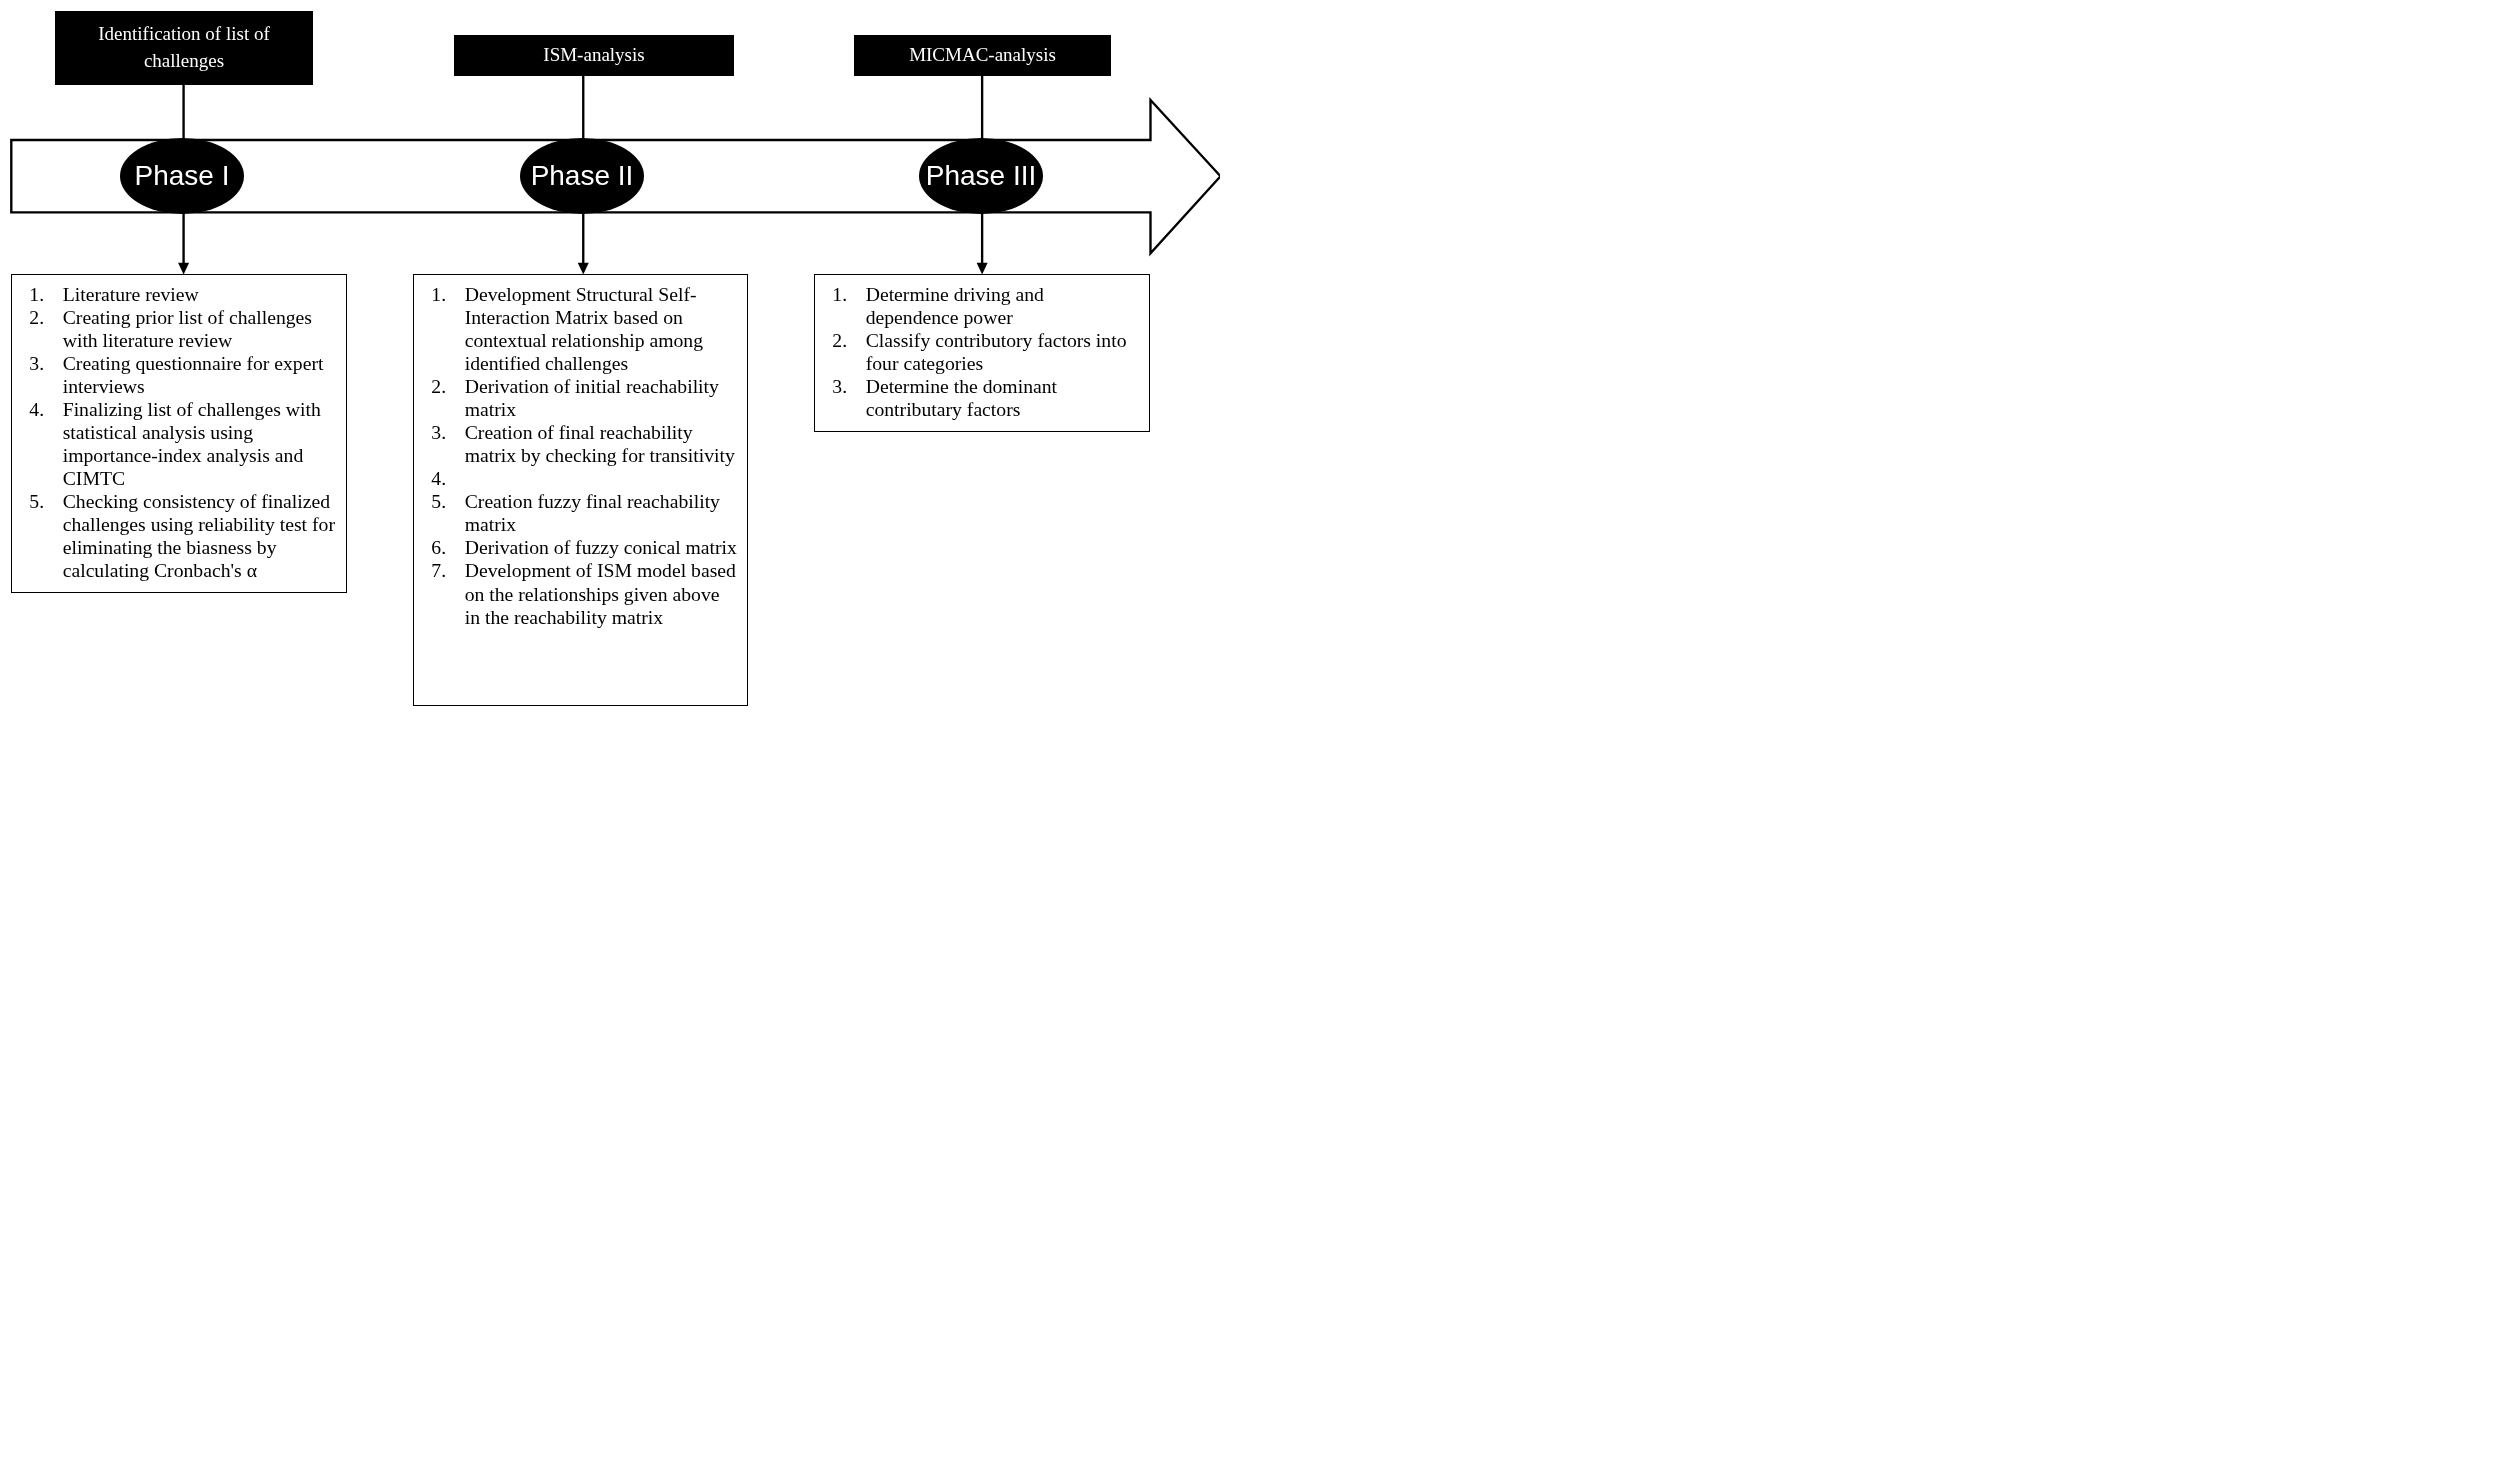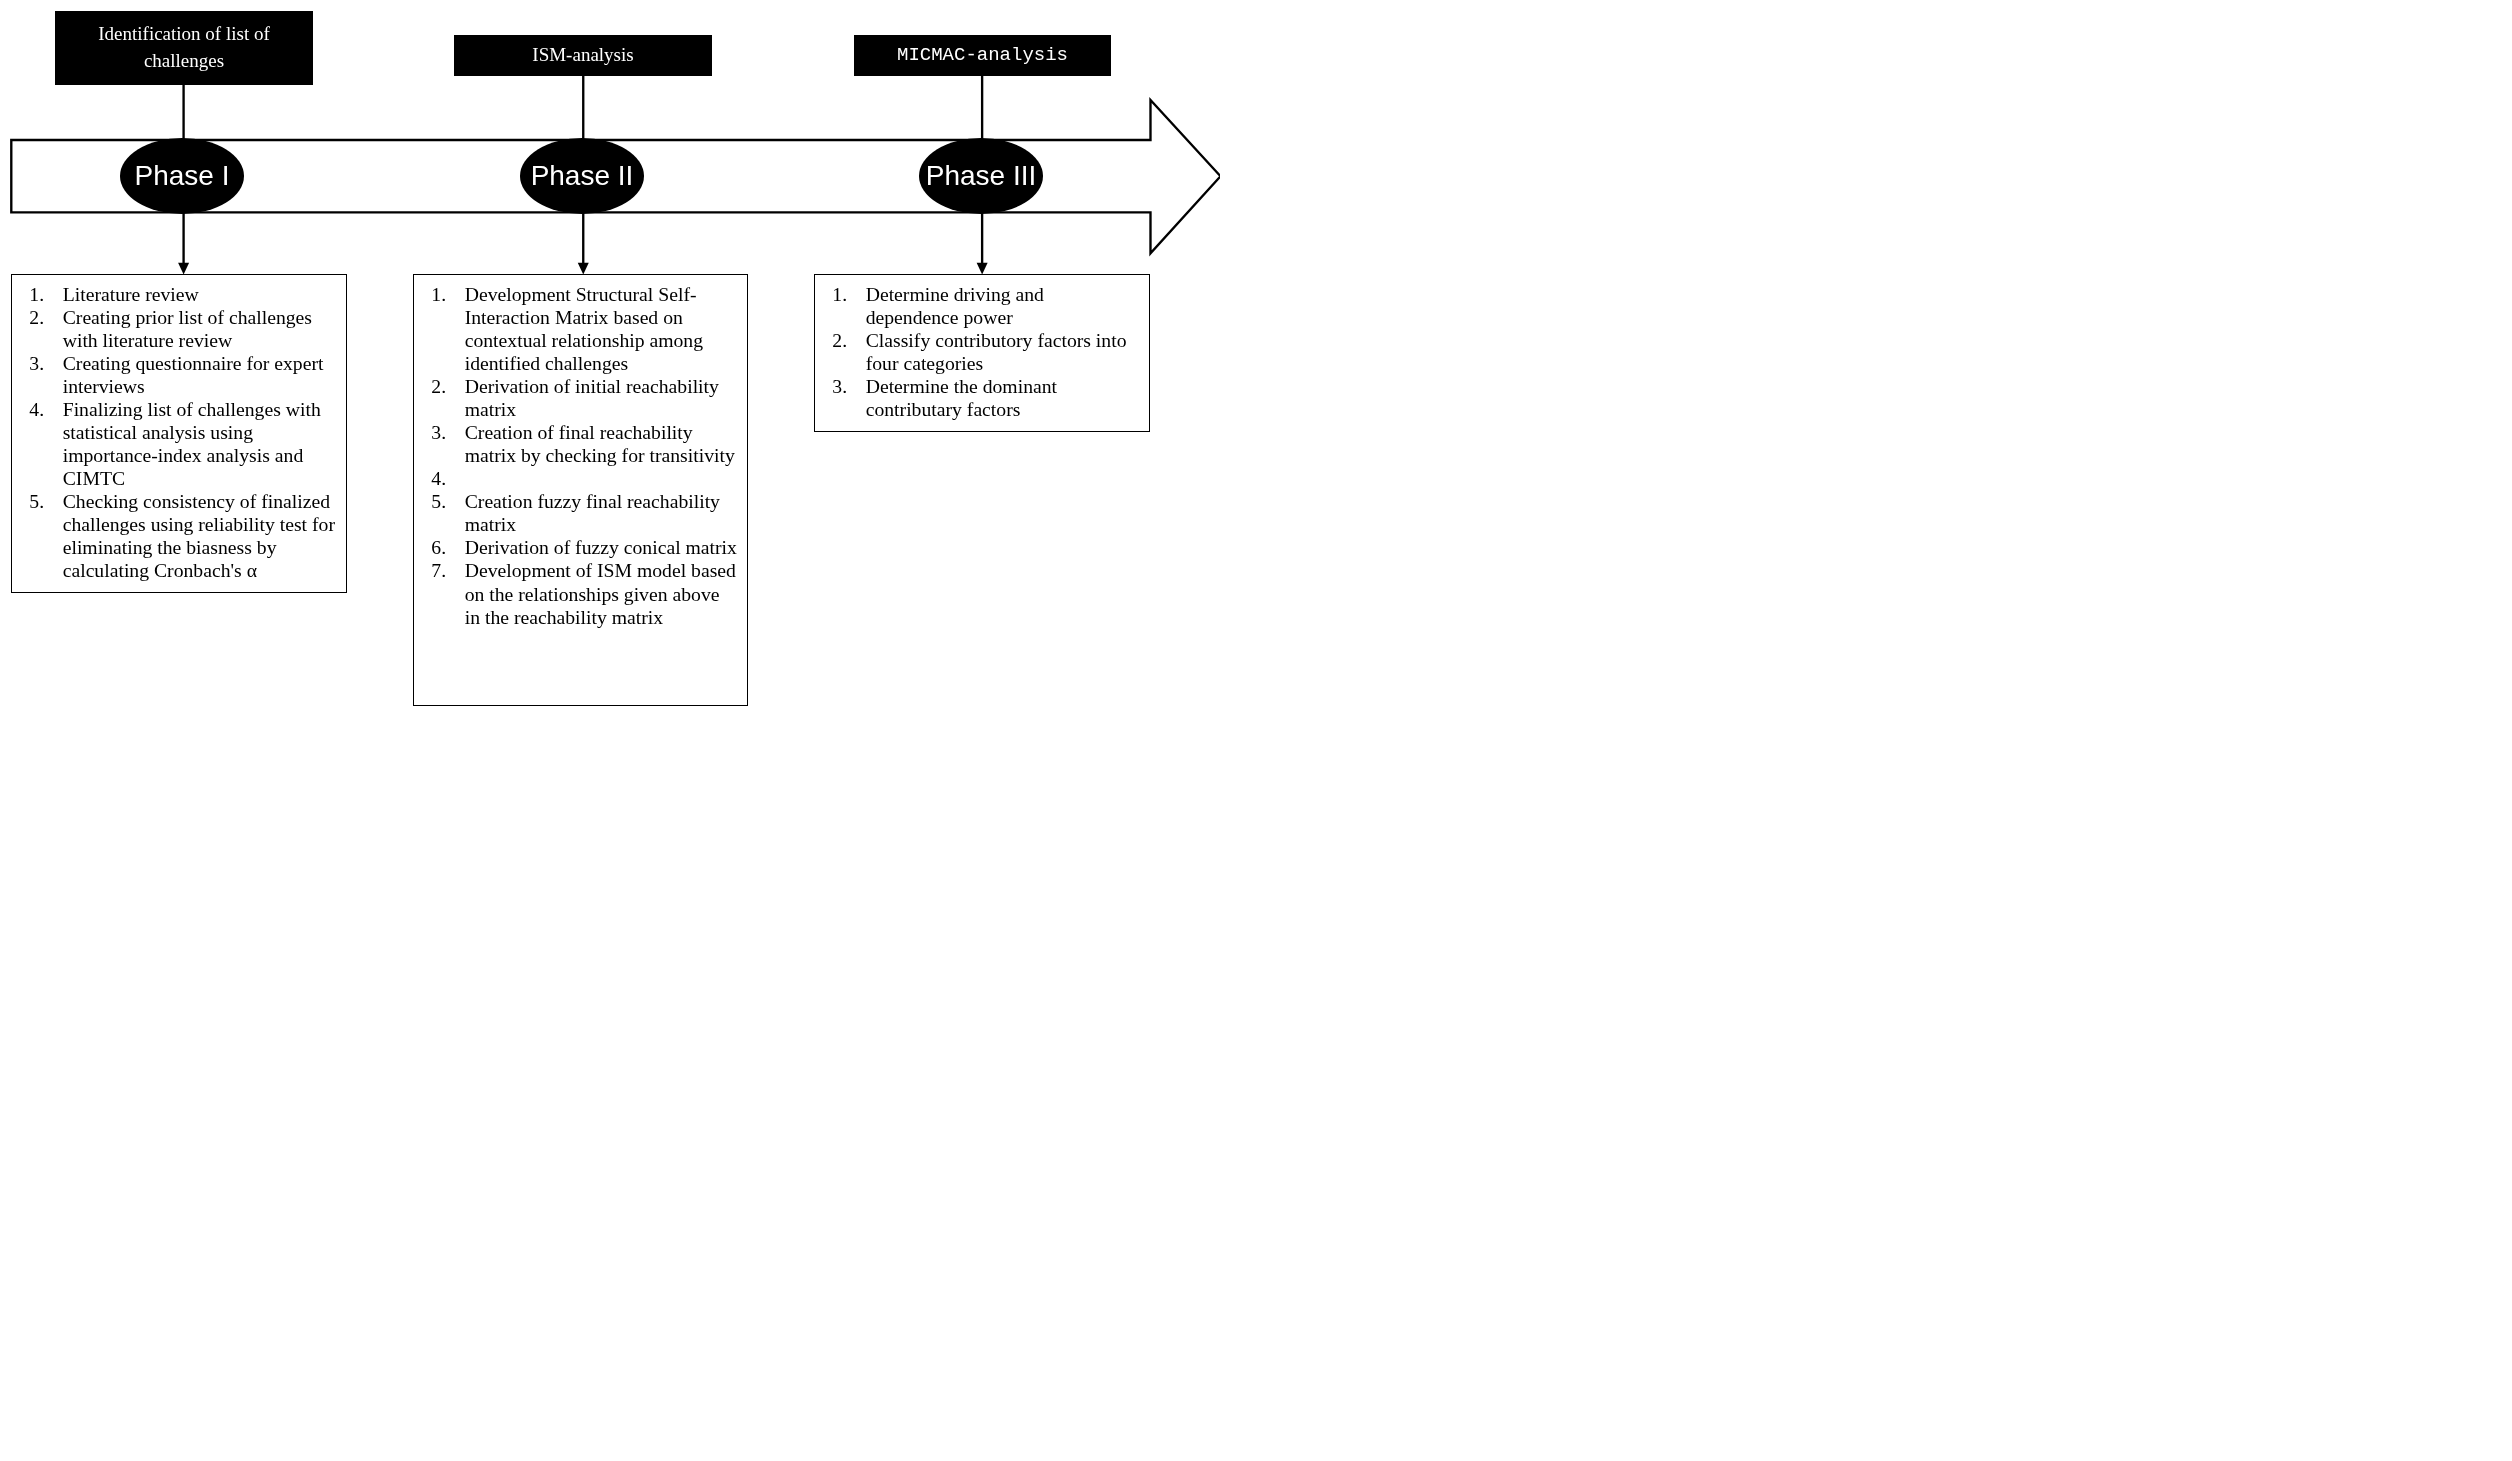--- a/index.html
+++ b/index.html
@@ -31,22 +31,22 @@
     align-items: center;
     justify-content: center;
     text-align: center;
     font-size: 19px;
     line-height: 1.4;
     z-index: 2;
     padding: 1.6px 6.3px;
     box-sizing: border-box;
   }
   .titlebox.t1 { left: 55px;  top: 11px; width: 258px; height: 74px; }
-  .titlebox.t2 { left: 454px; top: 35px; width: 258px; height: 41px; }
-  .titlebox.t3 { left: 854px;top: 35px; width: 257px; height: 41px; font-family: Liberation Mono, monospace; }
+  .titlebox.t2 { left: 454px; top: 35px; width: 280px; height: 41px; }
+  .titlebox.t3 { left: 854px;top: 35px; width: 257px; height: 41px; }
 
   .phase-ellipse {
     position: absolute;
     width: 124px;
     height: 76px;
     background: #000000;
     border-radius: 50%;
     color: #ffffff;
     display: flex;
     align-items: center;

